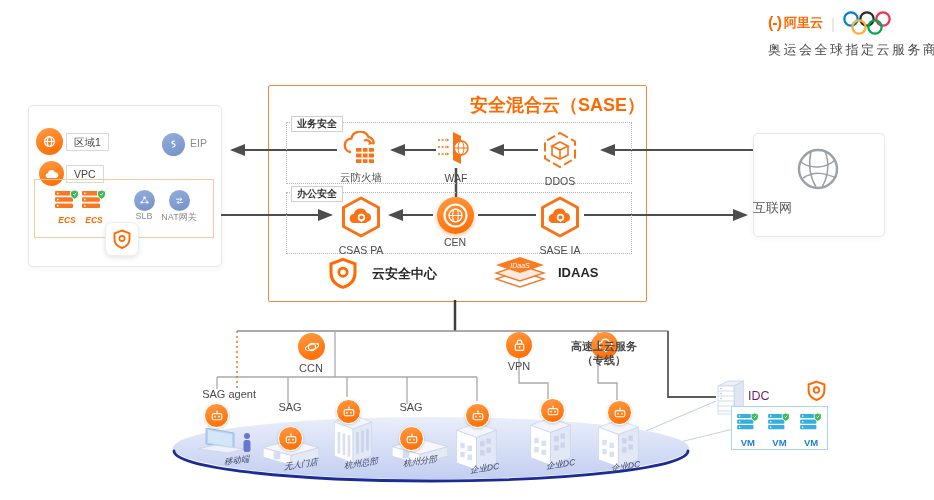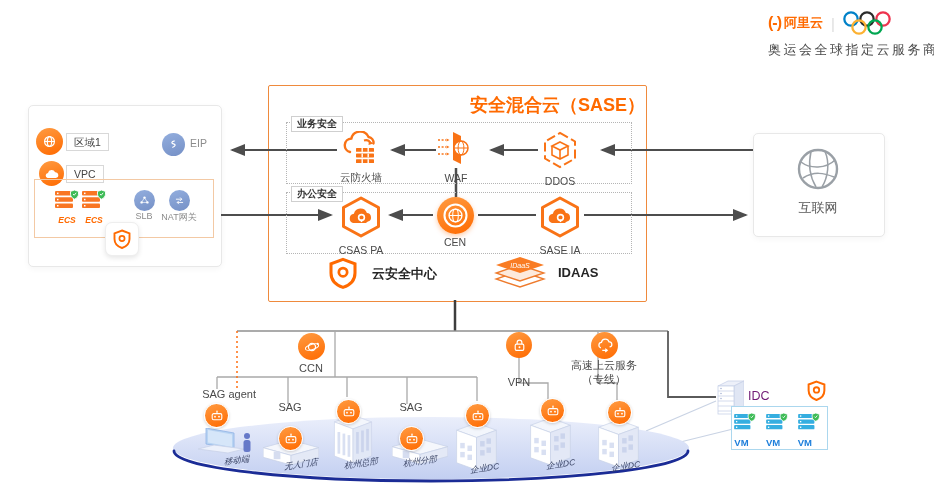--- a/index.html
+++ b/index.html
@@ -20,21 +20,21 @@
   .badge.blue{background:linear-gradient(160deg,#93aede,#7590c6);}
   .node{position:absolute;width:80px;text-align:center;z-index:2;}
   .node .lab{font-size:10.5px;color:#4a4a4a;margin-top:2px;white-space:nowrap;}
   .sase-title{position:absolute;width:377px;text-align:right;font-size:18px;font-weight:700;z-index:2;}
   .dashedbox{position:absolute;border:1px dotted #b5b5b5;z-index:2;}
   .biglab{font-size:13px;font-weight:700;color:#262626;white-space:nowrap;}
   .site{position:absolute;z-index:3;font-size:8.5px;font-style:italic;color:#3a4465;
         transform:rotate(-8deg) skewX(-6deg);white-space:nowrap;}
   .netlab{position:absolute;z-index:2;font-size:11px;color:#4a4a4a;text-align:center;white-space:nowrap;}
   .smgray{font-size:9px;color:#8c8c8c;}
-  .vmcell{width:27px;}
+  .vmcell{width:27px;text-align:center;}
   .vmlab{font-size:9.5px;font-weight:700;color:#1e7fdb;margin-top:1px;}
 </style>
 </head>
 <body>
 
 <div id="stage">
 
   <div class="panel" style="left:28px;top:105px;width:192px;height:160px;"></div>
   <div class="abs" style="left:268px;top:85px;width:377px;height:215px;border:1.5px solid #ef8a3d;border-radius:2px;background:#fff;z-index:0;"></div>
   <div class="panel" style="left:753px;top:133px;width:130px;height:102px;"></div>
@@ -370,45 +370,45 @@
 
   <div class="ui" style="left:796px;top:147px;">
     <svg width="44" height="44" viewBox="0 0 44 44" fill="none" stroke="#9AA0A6">
       <circle cx="22" cy="22" r="19" stroke-width="2.4"></circle>
       <path d="M5 15 C14 22 30 22 39 13" stroke-width="1.5"></path>
       <path d="M7 31 C18 24 28 26 38 30" stroke-width="1.5"></path>
       <path d="M15 4.5 C12 18 14 30 20 40" stroke-width="1.5"></path>
       <path d="M29 4.5 C34 16 32 30 26 40" stroke-width="1.5"></path>
     </svg>
   </div>
-  <div class="ui" style="left:753px;top:199px;width:130px;text-align:center;font-size:13px;color:#595959;">互联网</div>
+  <div class="ui" style="left:753px;top:199px;width:130px;font-size:13px;color:#595959;">互联网</div>
 
   <div class="badge" style="left:298px;top:333px;width:27px;height:27px;">
     <svg width="16" height="16" viewBox="0 0 14 14" fill="none" stroke="#fff">
       <circle cx="7" cy="7" r="3.1" stroke-width="1.1"></circle>
       <ellipse cx="7" cy="7" rx="6" ry="2.3" stroke-width="0.9" transform="rotate(-18 7 7)"></ellipse>
       <circle cx="12" cy="4.3" r="1" fill="#fff" stroke="none"></circle>
     </svg>
   </div>
   <div class="netlab" style="left:291px;top:362px;width:40px;">CCN</div>
   <div class="badge" style="left:506px;top:332px;width:26px;height:26px;">
     <svg width="15" height="15" viewBox="0 0 14 14" fill="none" stroke="#fff" stroke-width="1.1">
       <rect x="3" y="5.7" width="8" height="5.8" rx="1.2"></rect>
       <path d="M4.8 5.7 V4.2 a2.2 2.2 0 0 1 4.4 0 V5.7"></path>
       <circle cx="7" cy="8.6" r="0.9" fill="#fff" stroke="none"></circle>
     </svg>
   </div>
-  <div class="netlab" style="left:499px;top:376px;width:40px;">VPN</div>
+  <div class="netlab" style="left:499px;top:360px;width:40px;">VPN</div>
   <div class="badge" style="left:591px;top:332px;width:27px;height:27px;">
     <svg width="16" height="16" viewBox="0 0 14 14" fill="none" stroke="#fff">
       <path d="M3.4 8.6 a2.4 2.4 0 0 1 .5-4.7 a3.4 3.4 0 0 1 6.6-.5 a2.2 2.2 0 0 1 .5 4.4" stroke-width="1.1"></path>
       <path d="M4.6 10.8 h4.2 m-1.6-1.5 l1.8 1.5 -1.8 1.5" stroke-width="1"></path>
     </svg>
   </div>
-  <div class="netlab" style="left:568px;top:359px;width:72px;line-height:1.25;">
+  <div class="netlab" style="left:568px;top:340px;width:72px;line-height:1.25;font-weight:bold;">
     <div>高速上云服务</div>
     <div>（专线）</div>
   </div>
 
   <div class="netlab" style="left:186px;top:388px;width:70px;text-align:right;">SAG agent</div>
   <div class="netlab" style="left:276px;top:401px;width:28px;">SAG</div>
   <div class="netlab" style="left:397px;top:401px;width:28px;">SAG</div>
 
   <div class="badge ring" style="left:204px;top:403px;width:23px;height:23px;">
     <svg width="14" height="14" viewBox="0 0 14 14" fill="none" stroke="#fff" stroke-width="1.1">

